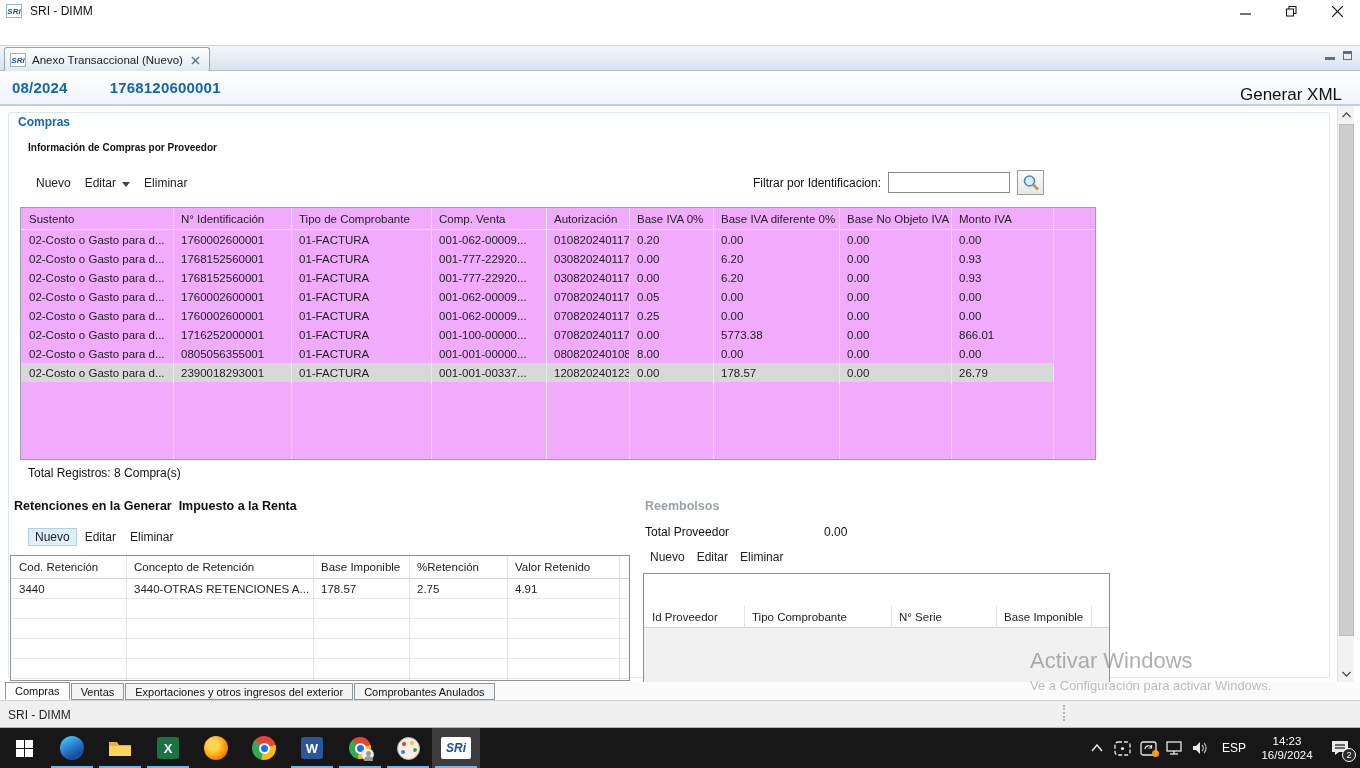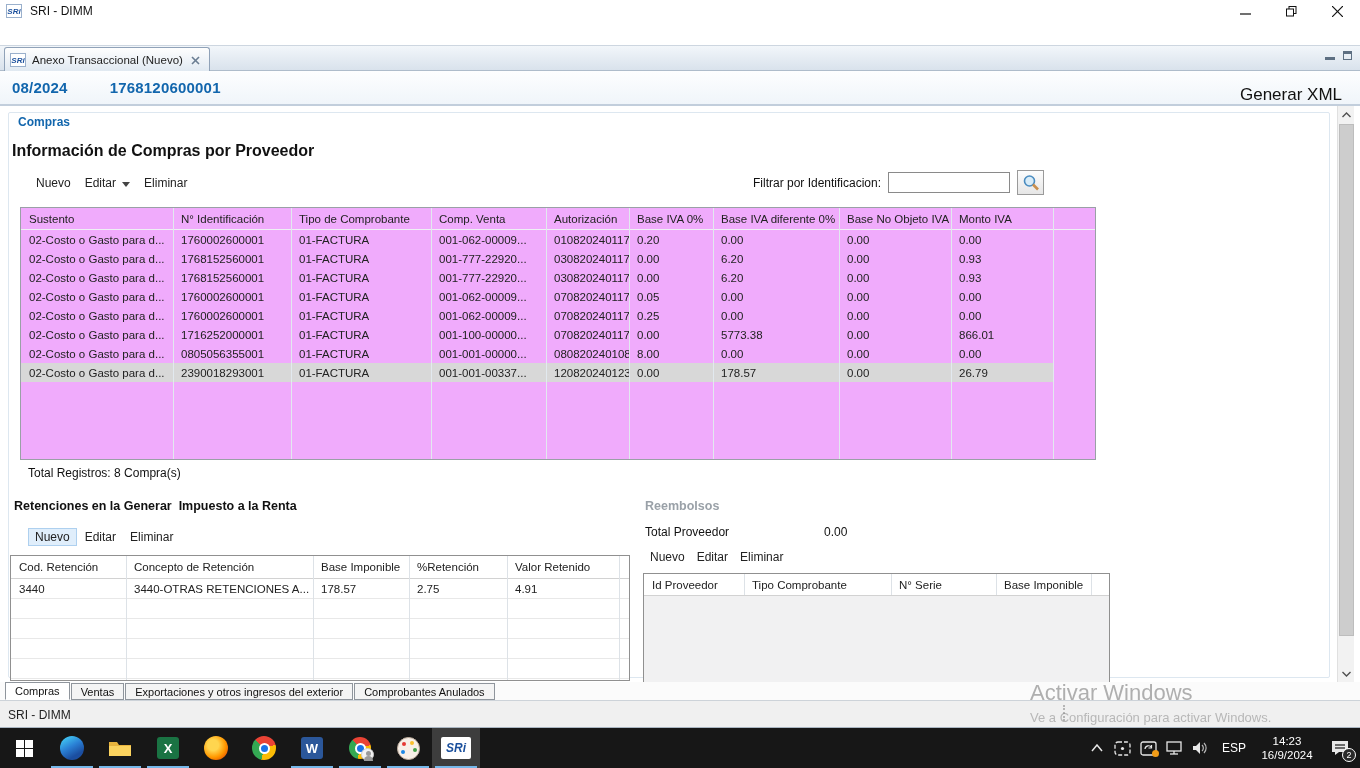--- a/index.html
+++ b/index.html
@@ -28,21 +28,21 @@
 
   
   .doc-header { position:absolute; left:0; top:71px; width:1360px; height:35px; background:linear-gradient(#fdfeff,#f0f5fa); border-bottom:2px solid #c2cedc; }
   .doc-header-row { position:absolute; left:12px; top:8px; display:flex; gap:42px; font-size:15px; font-weight:bold; color:#1266ad; letter-spacing:.2px; white-space:nowrap; }
   .generar-xml { position:absolute; right:18px; top:14px; font-size:17px; color:#111; }
 
   
   .content { position:absolute; left:0; top:106px; width:1360px; height:576px; background:#fff; }
   .section-frame { position:absolute; left:8px; top:6px; width:1322px; height:566px; border:1px solid #dde7f0; border-radius:2px; }
   .sec-compras { position:absolute; left:18px; top:9px; font-size:12px; font-weight:bold; color:#1266ad; }
-  .info-title { position:absolute; left:12px; top:36px; font-size:16px; font-weight:bold; color:#111; }
+  .info-title { position:absolute; left:28px; top:36px; font-size:10px; font-weight:bold; color:#111; }
   .tbar { position:absolute; display:flex; align-items:center; font-size:12px; color:#222; }
   .tbar-compras { left:36px; top:70px; }
   .tbar-item { margin-right:14px; }
   .dd-arrow { width:0; height:0; border-left:4px solid transparent; border-right:4px solid transparent; border-top:5px solid #444; margin-right:14px; margin-top:2px; }
   .filter-label { position:absolute; left:753px; top:70px; font-size:12px; color:#111; }
   .filter-input { position:absolute; left:888px; top:66px; width:122px; height:21px; border:1px solid #8a8a8a; font-size:12px; padding:0 4px; }
   .filter-btn { position:absolute; left:1017px; top:64px; width:27px; height:25px; background:linear-gradient(#fdfdfd,#e6e6e6); border:1px solid #9a9a9a; display:flex; align-items:center; justify-content:center; }
 
   
   .mt { position:absolute; left:20px; top:101px; width:1076px; height:253px; border:1px solid #9aa0a6; background:#f0abfc; overflow:hidden; }
@@ -65,21 +65,21 @@
   .r0{width:115px}.r1{width:187px}.r2{width:96px}.r3{width:98px}.r4{width:112px}
   .ret .vsep { background:#dde2e7; }
 
   
   .reemb-title { position:absolute; left:645px; top:393px; font-size:12.5px; font-weight:bold; color:#9aa1a8; }
   .reemb-total { position:absolute; left:645px; top:419px; font-size:12px; color:#111; display:flex; }
   .reemb-total .val { margin-left:95px; }
   .tbar-reemb { left:650px; top:444px; }
   .tbar-reemb .tbar-item { margin-right:12px; }
   .reemb { position:absolute; left:643px; top:467px; width:467px; height:112px; border:1px solid #909090; background:#fff; overflow:hidden; display:flex; flex-direction:column; }
-  .reemb-head { display:flex; height:22px; align-items:center; border-bottom:1px solid #d2d2d2; position:relative; }
+  .reemb-head { display:flex; height:22px; align-items:center; border-bottom:1px solid #d2d2d2; position:relative;margin-top:32px; }
   .e0{width:100px}.e1{width:147px}.e2{width:105px}.e3{width:95px}
   .reemb-body { flex:1; background:#f1f1f2; }
   .reemb .vsep { background:#dde2e7; }
 
   
   .vscroll { position:absolute; right:6px; top:0; width:17px; height:576px; background:#f2f2f2; border-left:1px solid #e0e0e0; }
   .vs-btn { position:absolute; left:0; width:17px; height:17px; display:flex; align-items:center; justify-content:center; color:#505050; font-size:9px; }
   .vs-up { top:0; } .vs-down { bottom:0; }
   .vs-thumb { position:absolute; left:1px; top:18px; width:15px; height:512px; background:#cdcdcd; border:1px solid #bdbdbd; }
 
@@ -87,21 +87,21 @@
   .bottom-tabs { position:absolute; left:0; top:682px; width:1360px; height:18px; background:#fbfbfb; display:flex; align-items:flex-end; padding-left:5px; }
   .btab { height:17px; border:1px solid #8f959c; background:#f4f4f4; font-size:11px; color:#111; display:flex; align-items:center; padding:0 9px; margin-right:1px; white-space:nowrap; }
   .btab.active { background:#fff; height:18px; border-bottom:1px solid #fff; font-weight:normal; }
 
   
   .statusbar { position:absolute; left:0; top:700px; width:1360px; height:28px; background:#f0f0f0; border-top:1px solid #cdd3d9; border-bottom:1px solid #aab6c2; }
   .status-text { position:absolute; left:8px; top:7px; font-size:12px; color:#222; }
   .status-grip { position:absolute; left:1063px; top:4px; height:16px; border-left:2px dotted #b5b5b5; }
 
   
-  .watermark { position:absolute; left:1030px; top:648px; z-index:60; pointer-events:none;margin-top:32px; }
+  .watermark { position:absolute; left:1030px; top:648px; z-index:60; pointer-events:none; }
   .wm1 { font-size:22px; color:rgba(128,128,128,.62); }
   .wm2 { font-size:13px; color:rgba(136,136,136,.55); margin-top:4px; }
 
   
   .taskbar { position:absolute; left:0; top:728px; width:1360px; height:40px; background:#171717; z-index:100; display:flex; }
   .start-btn { width:48px; height:40px; display:flex; align-items:center; justify-content:center; }
   .searchbox { width:342px; height:40px; background:#fff; border:1px solid #8a8f94; display:flex; align-items:center; position:relative; }
   .searchbox .lens { margin-left:14px; display:flex; }
   .search-text { font-size:13.5px; color:#3a3a3a; margin-left:12px; }
   .roo { position:absolute; right:2px; bottom:0; width:40px; height:38px; overflow:hidden; }

